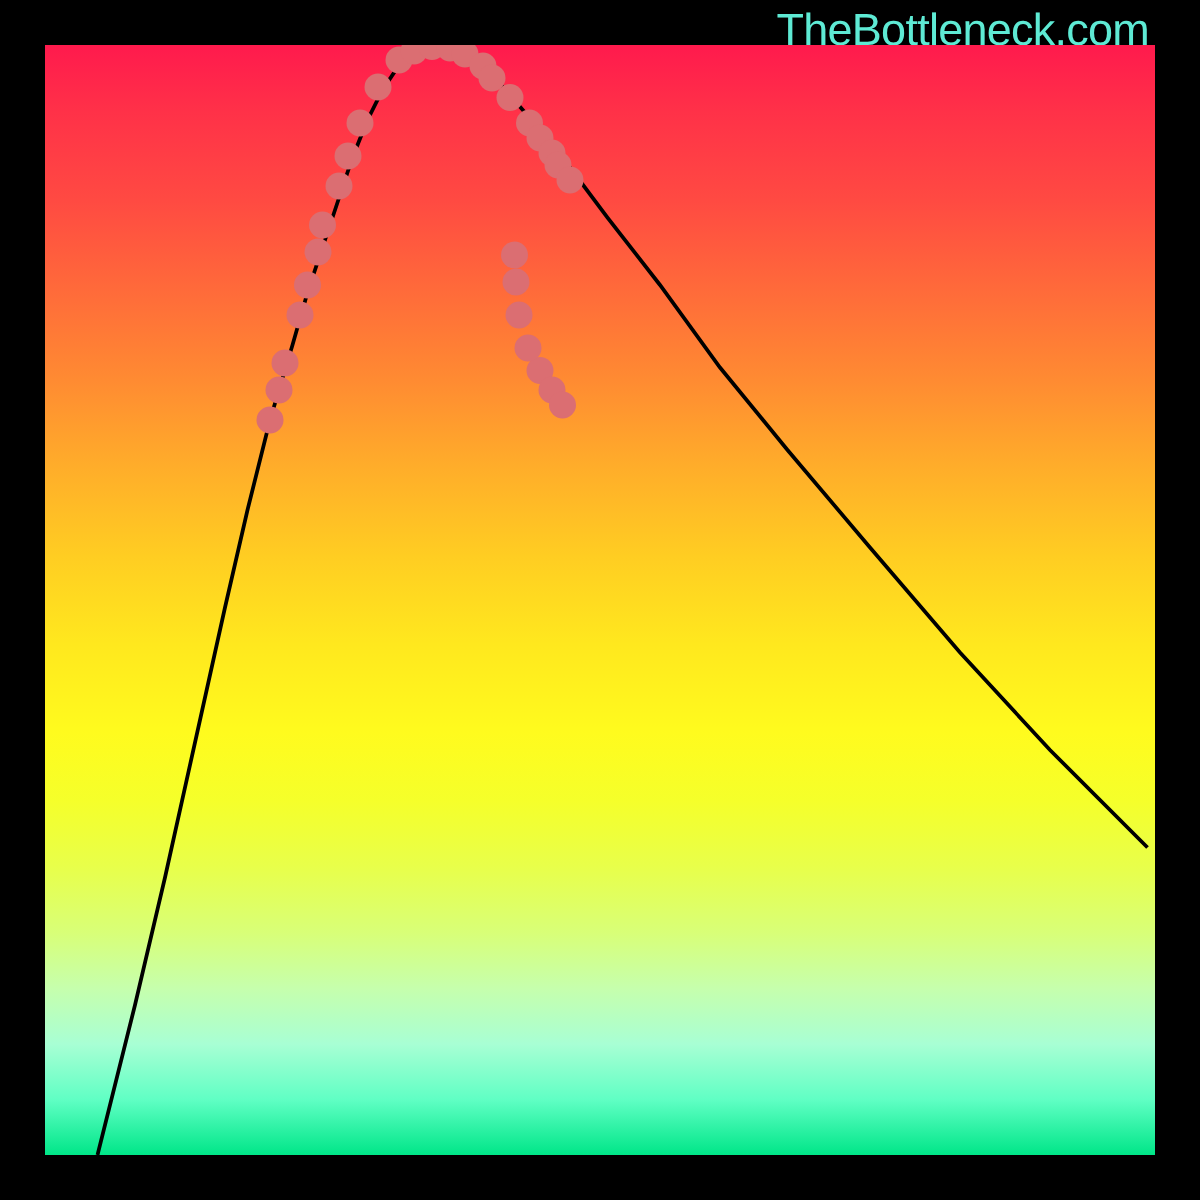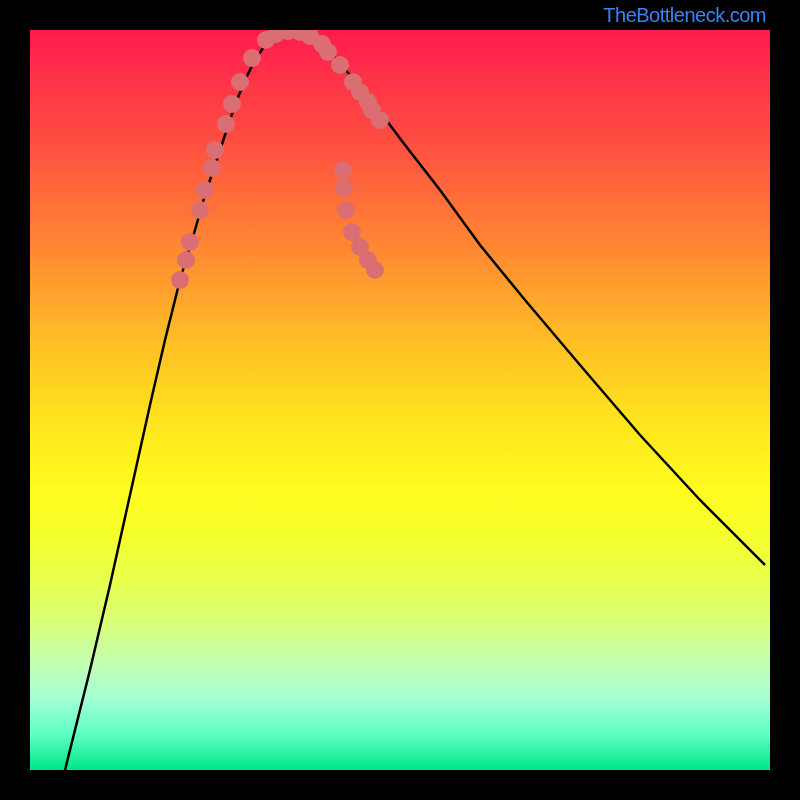--- a/index.html
+++ b/index.html
@@ -39,22 +39,22 @@
       #c6ffad 85%,
       #a8ffd4 90%,
       #60ffc4 95%,
       #00e688 100%
     );
   }
   .attribution {
     position: absolute;
     top: 4px;
     right: 34px;
-    color: #3b82f6;
-    font-size: 20px;
+    color: #5eead4;
+    font-size: 30px;
     font-weight: 500;
     letter-spacing: -0.5px;
   }
   svg.curve {
     position: absolute;
     left: 0;
     top: 0;
     width: 740px;
     height: 740px;
   }

